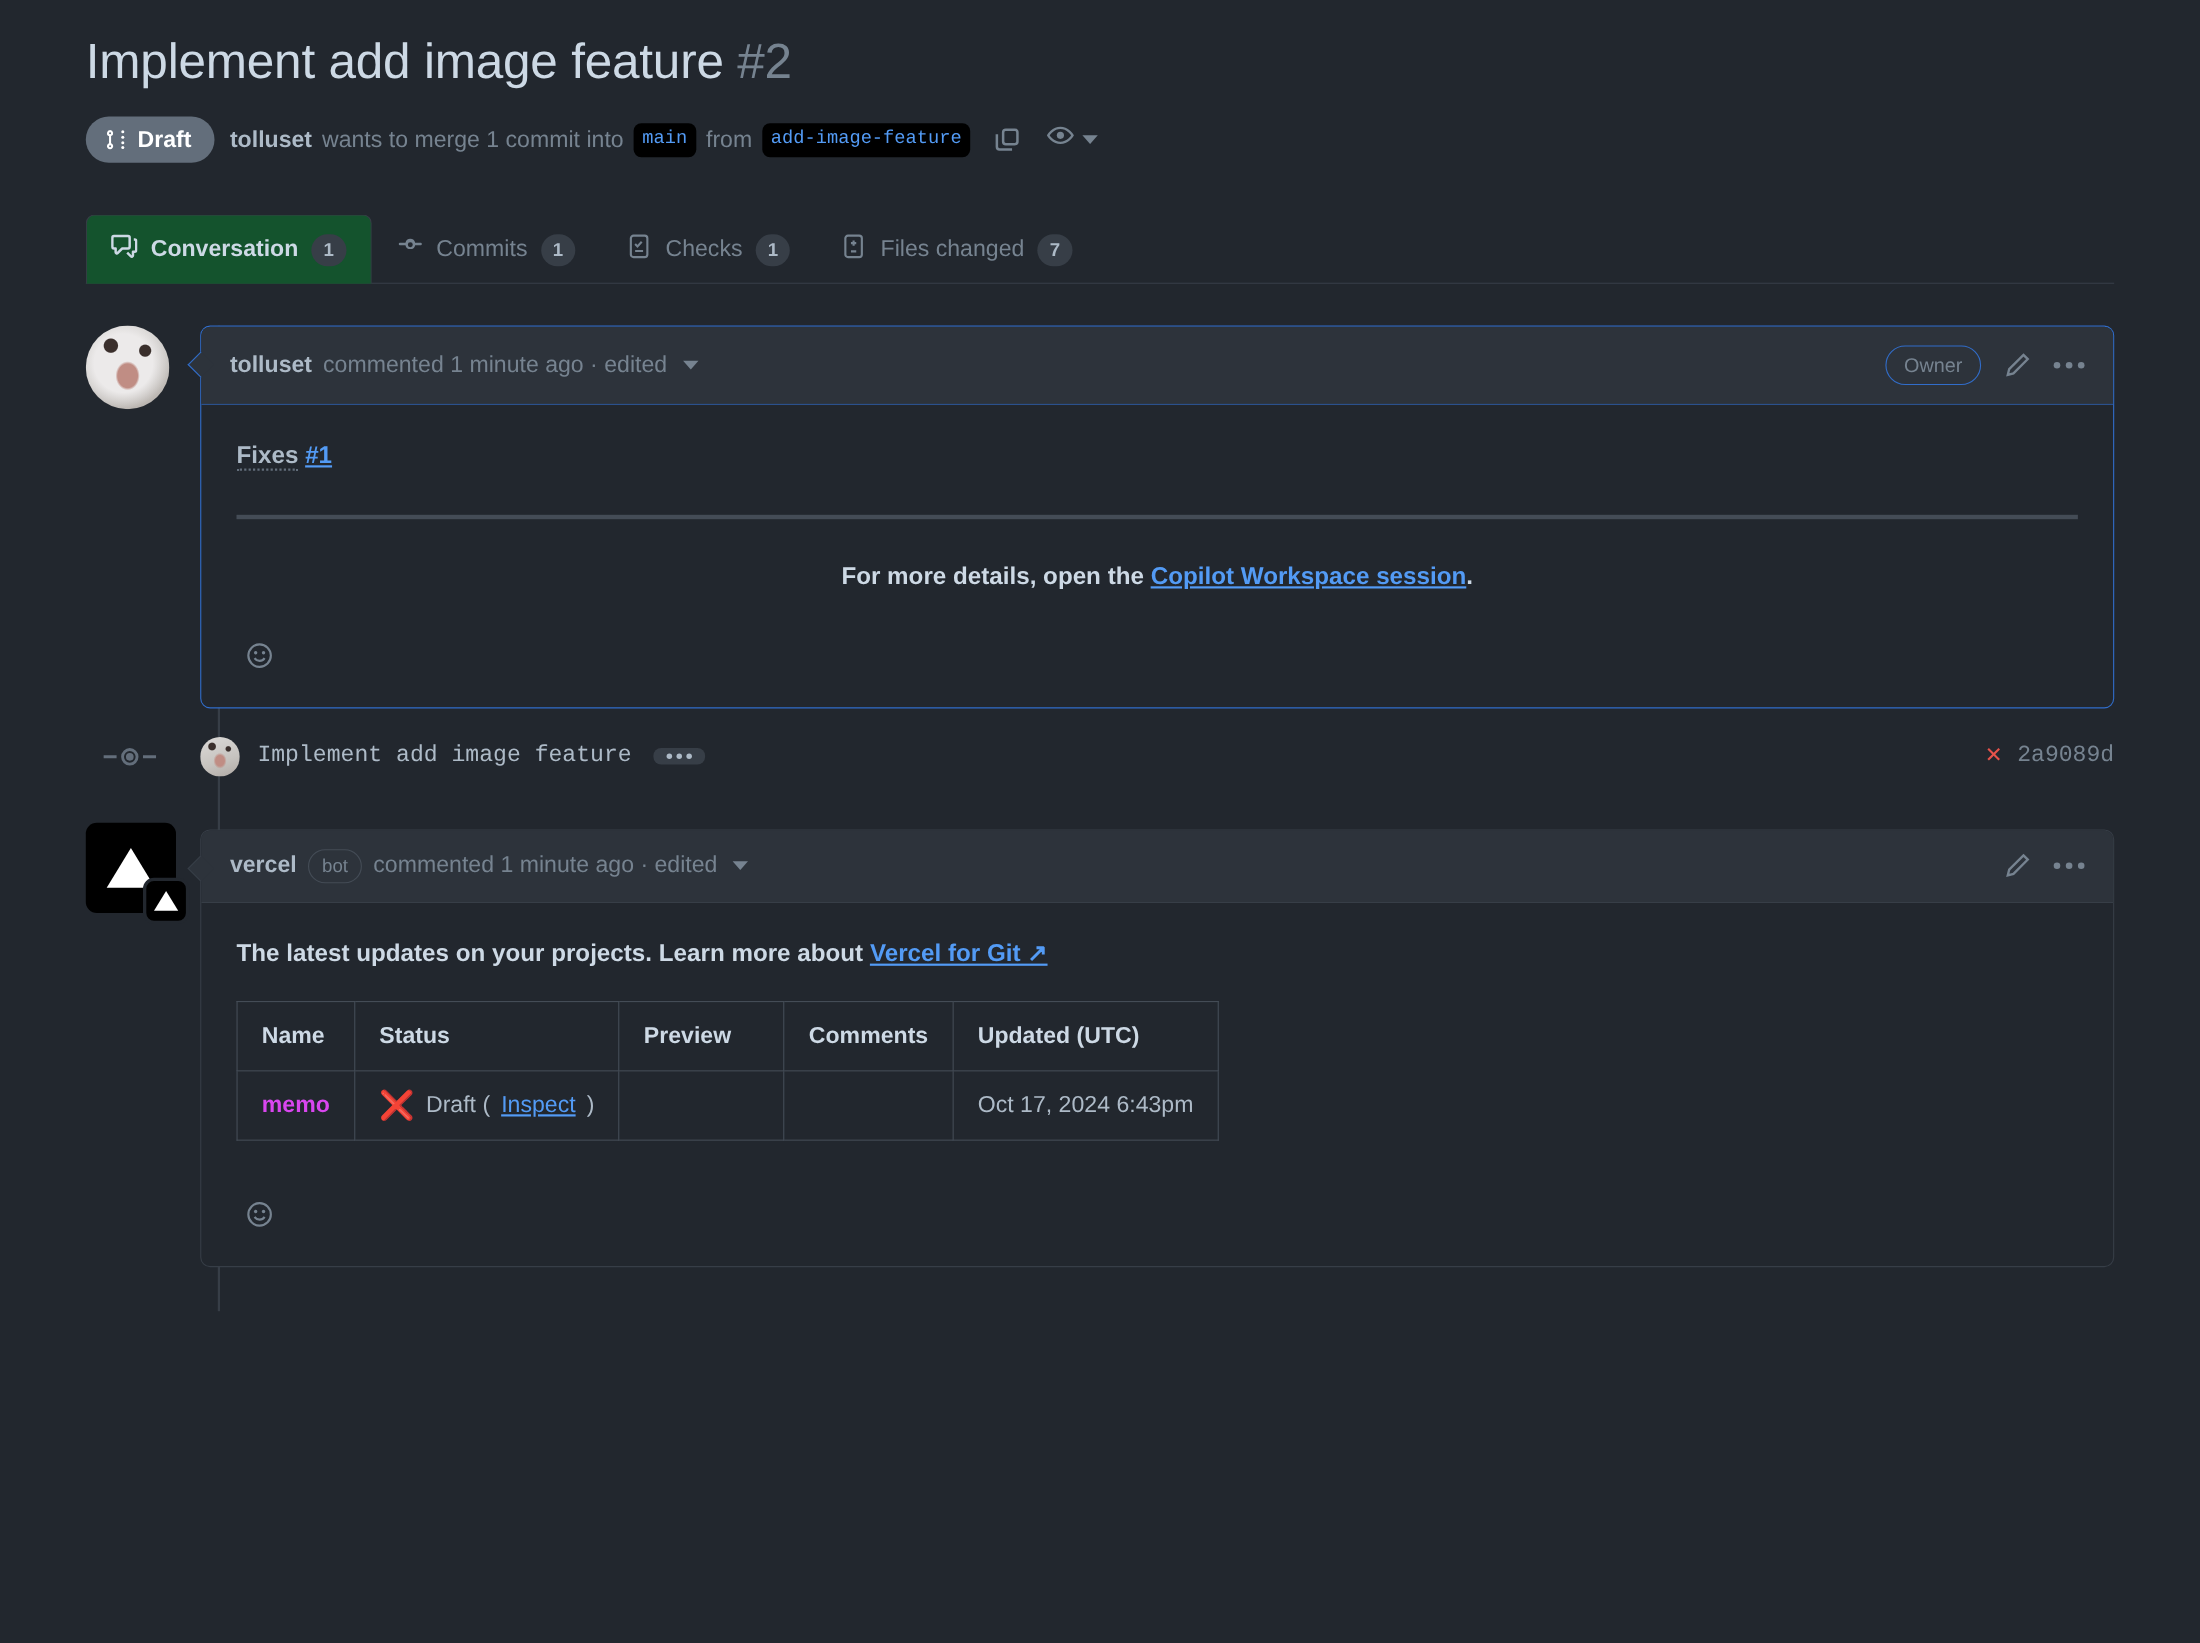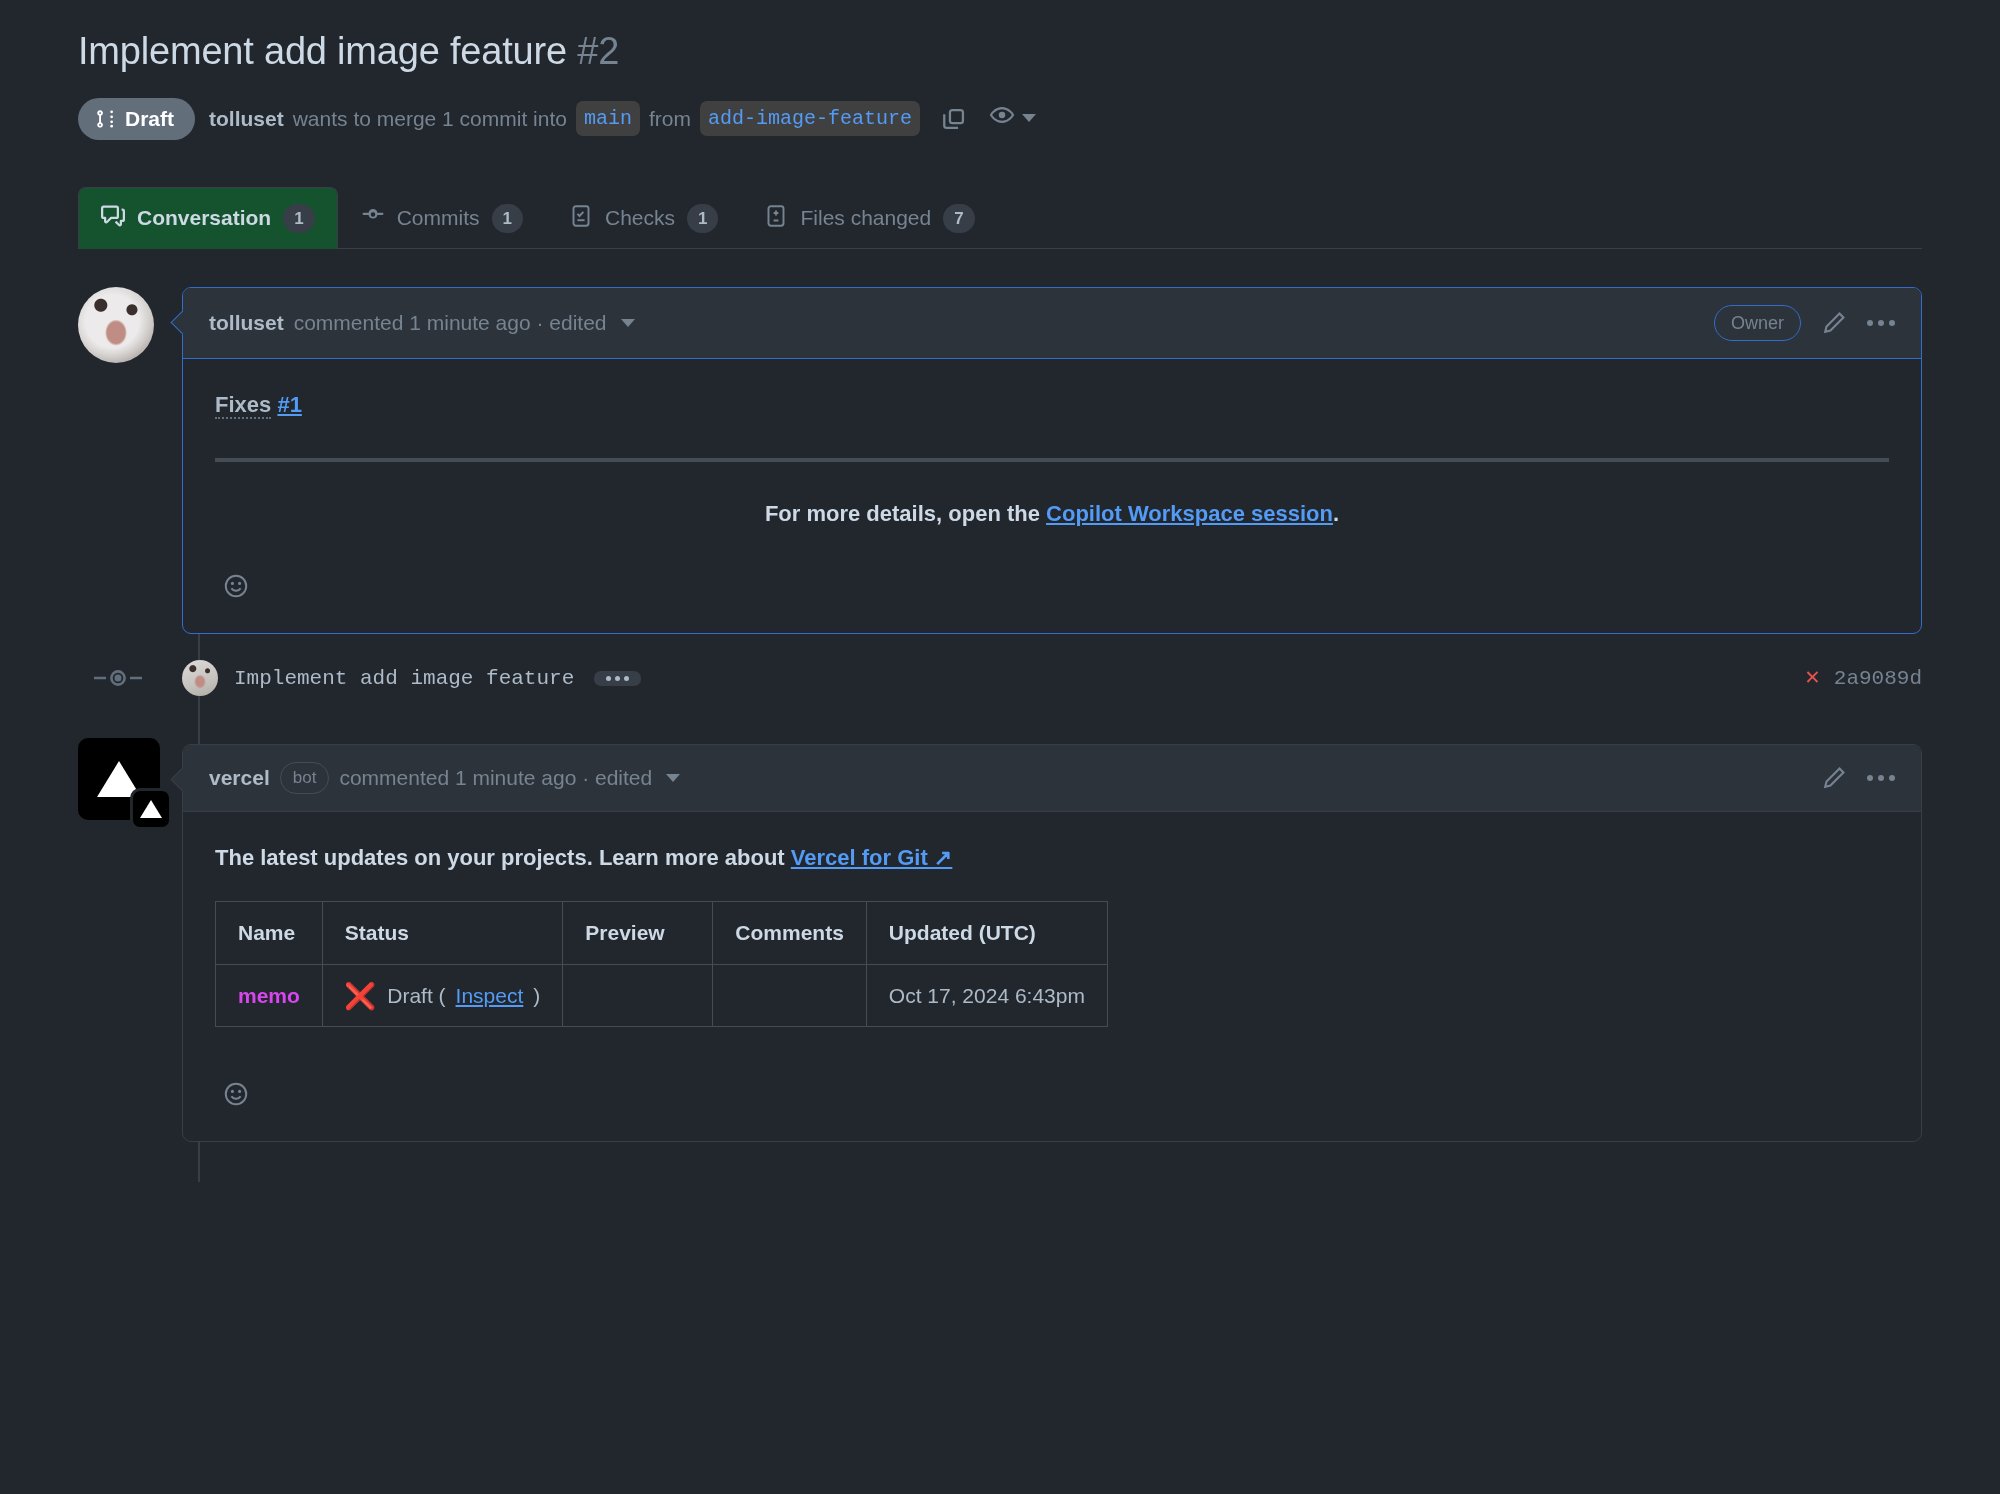--- a/index.html
+++ b/index.html
@@ -10,44 +10,44 @@
     overflow: hidden;
     font-family: "Liberation Sans", sans-serif;
     color: #adbac7;
     -webkit-font-smoothing: antialiased;
   }
   .page { position: relative; width: 2000px; height: 1494px; padding: 0 78px; }
 
   
   .title-row { padding-top: 28px; }
   .pr-title {
-    font-size: 38px; line-height: 1.25; font-weight: 400;
+    font-size: 45px; line-height: 1.25; font-weight: 400;
     color: #cdd9e5; letter-spacing: -0.2px; margin: 0;
   }
   .pr-number { color: #768390; font-weight: 400; }
 
   
   .subhead { display: flex; align-items: center; gap: 14px; margin-top: 22px; }
   .state-badge {
     display: inline-flex; align-items: center; gap: 9px;
     background: #636e7b; color: #ffffff;
     border-radius: 999px; padding: 9px 21px 9px 18px;
     font-size: 21px; font-weight: 600; line-height: 1;
   }
   .state-badge svg { display: block; }
   .subhead-text {
     font-size: 21px; color: #768390; line-height: 1.4;
     display: flex; align-items: center; gap: 9px; flex-wrap: wrap;
   }
   .subhead-text .actor { color: #adbac7; font-weight: 600; }
   .branch-chip {
     display: inline-block;
-    background: #404040; color: #539bf5;
+    background: #000000; color: #539bf5;
     font-family: "Liberation Mono", monospace;
-    font-size: 20px; padding: 4px 8px; border-radius: 7px;
+    font-size: 17px; padding: 4px 8px; border-radius: 7px;
     line-height: 1.35;
   }
   .icon-btn {
     display: inline-flex; align-items: center; justify-content: center;
     color: #768390; background: none; border: none; cursor: pointer;
     padding: 0;
   }
   .watch-wrap { display: inline-flex; align-items: center; gap: 6px; color: #768390; }
   .caret { width: 0; height: 0; border-left: 7px solid transparent; border-right: 7px solid transparent; border-top: 8px solid #768390; }
 

